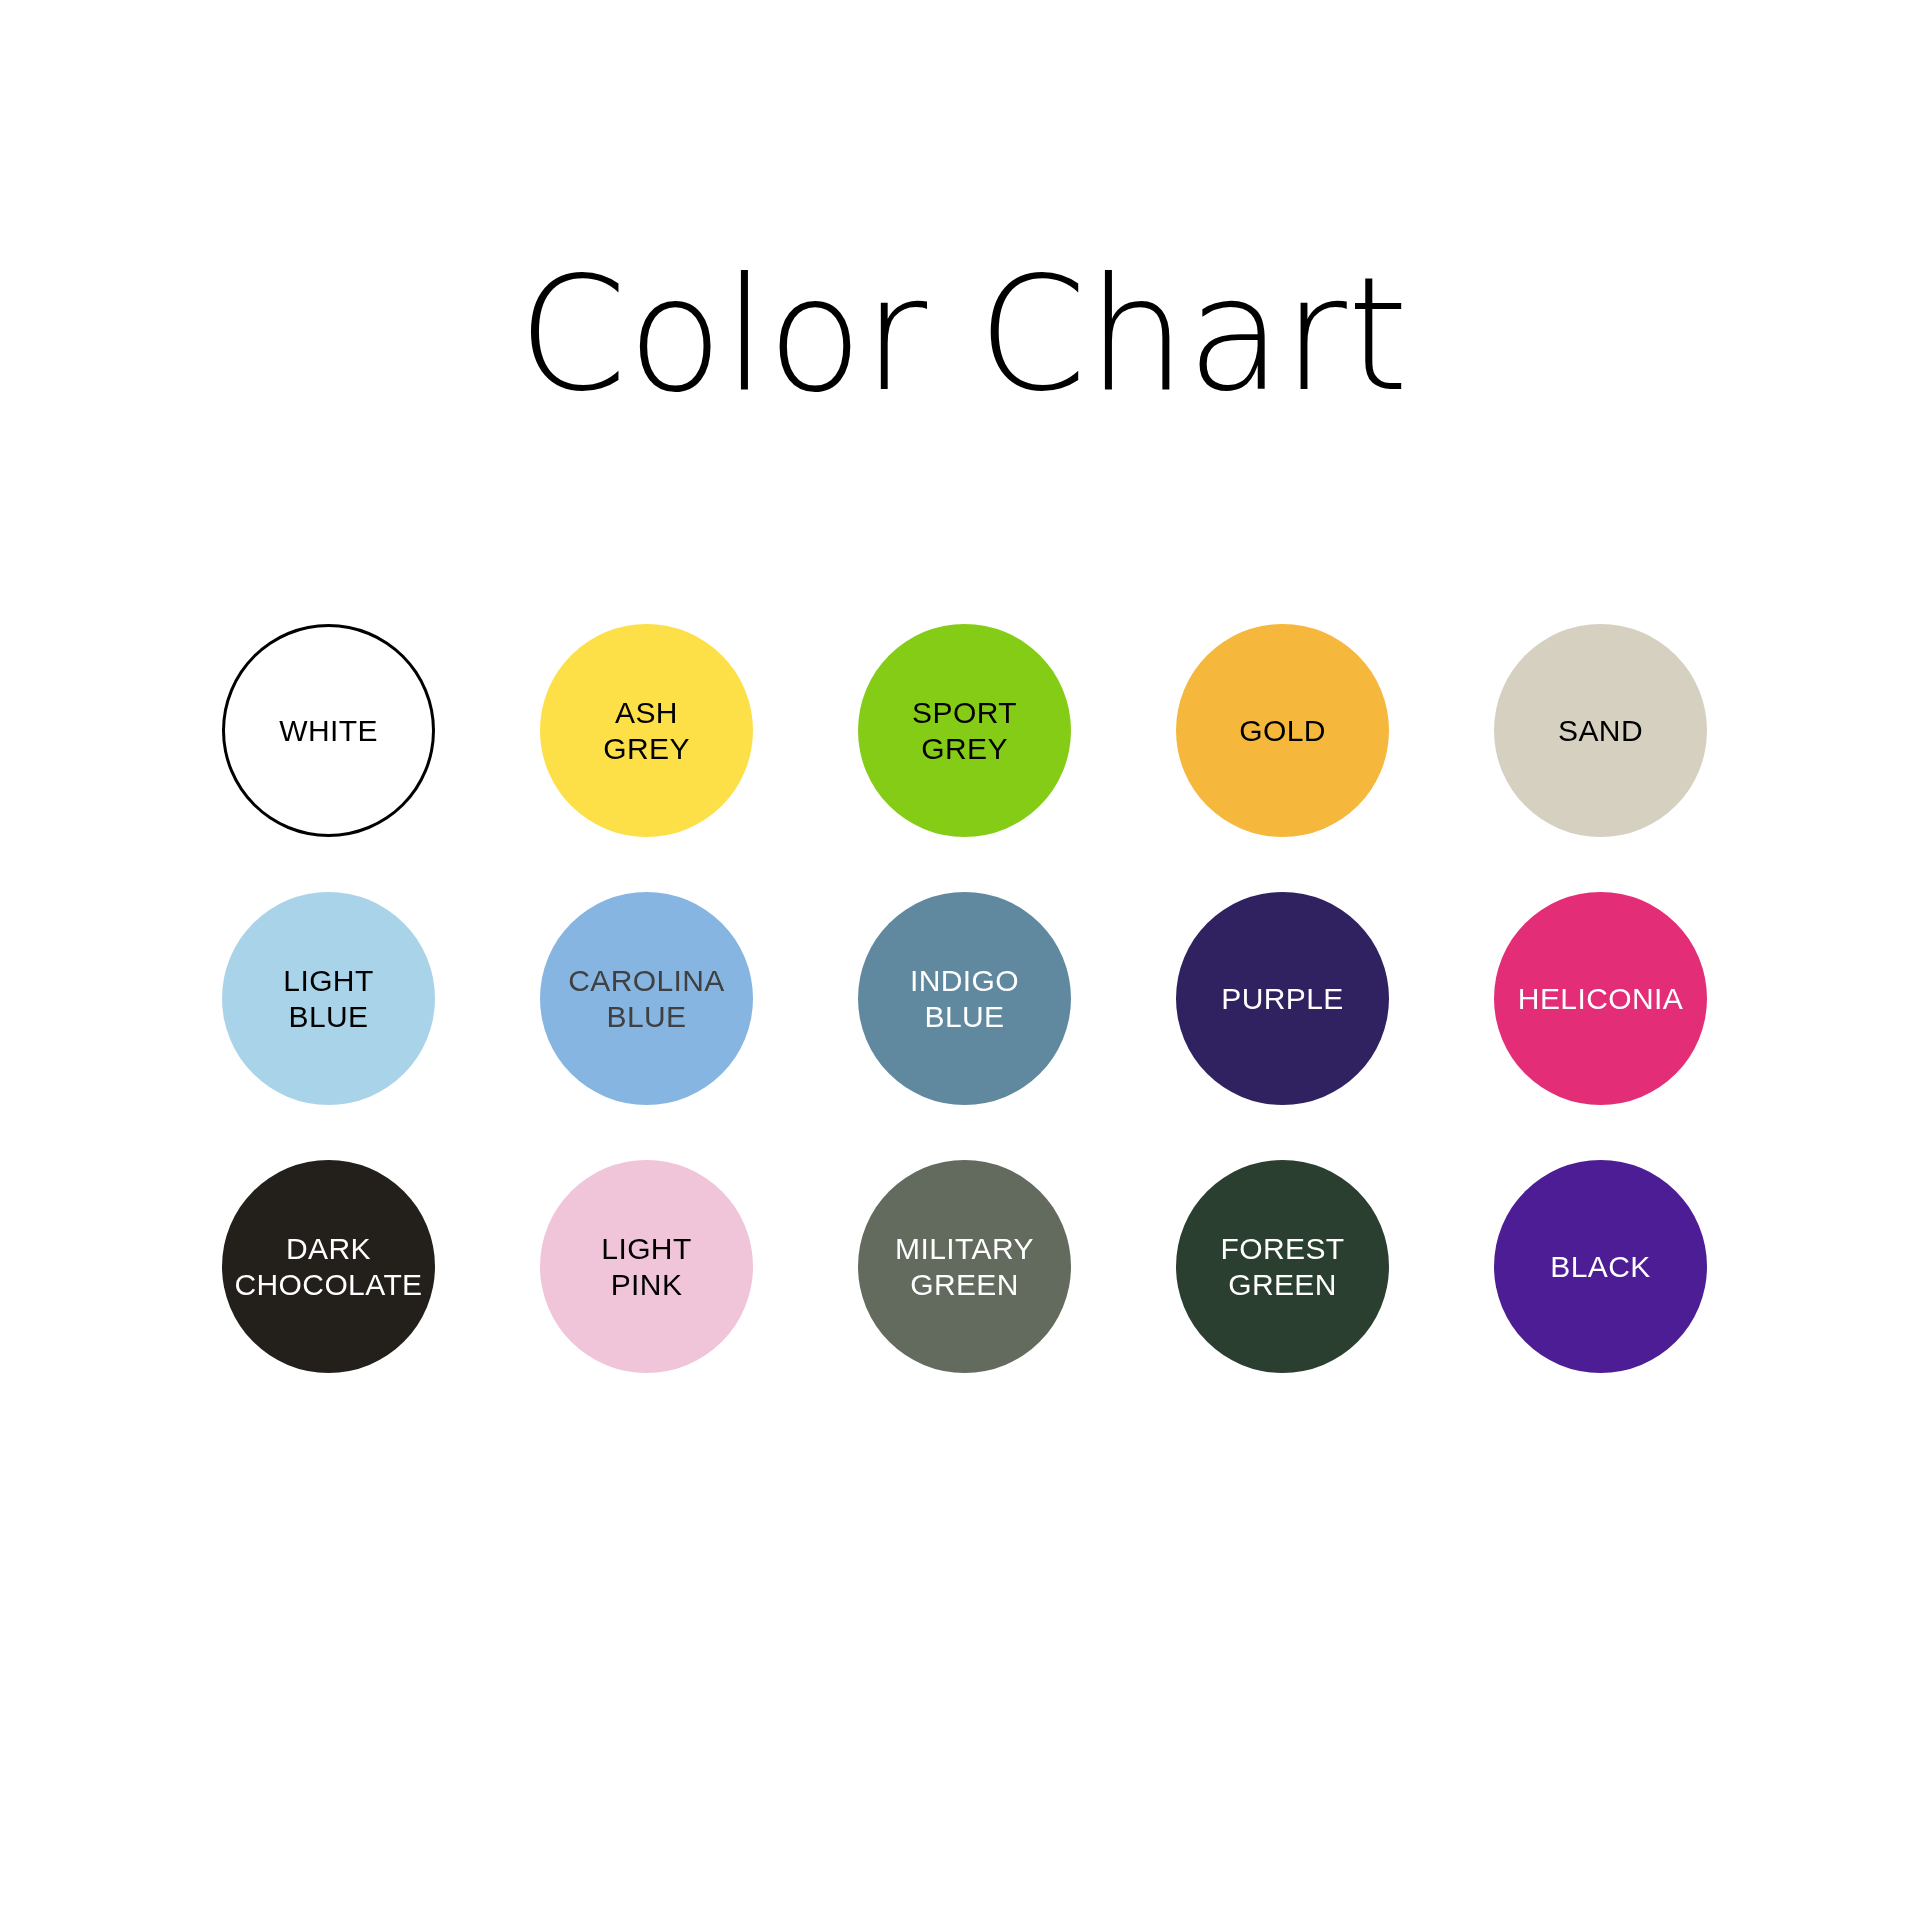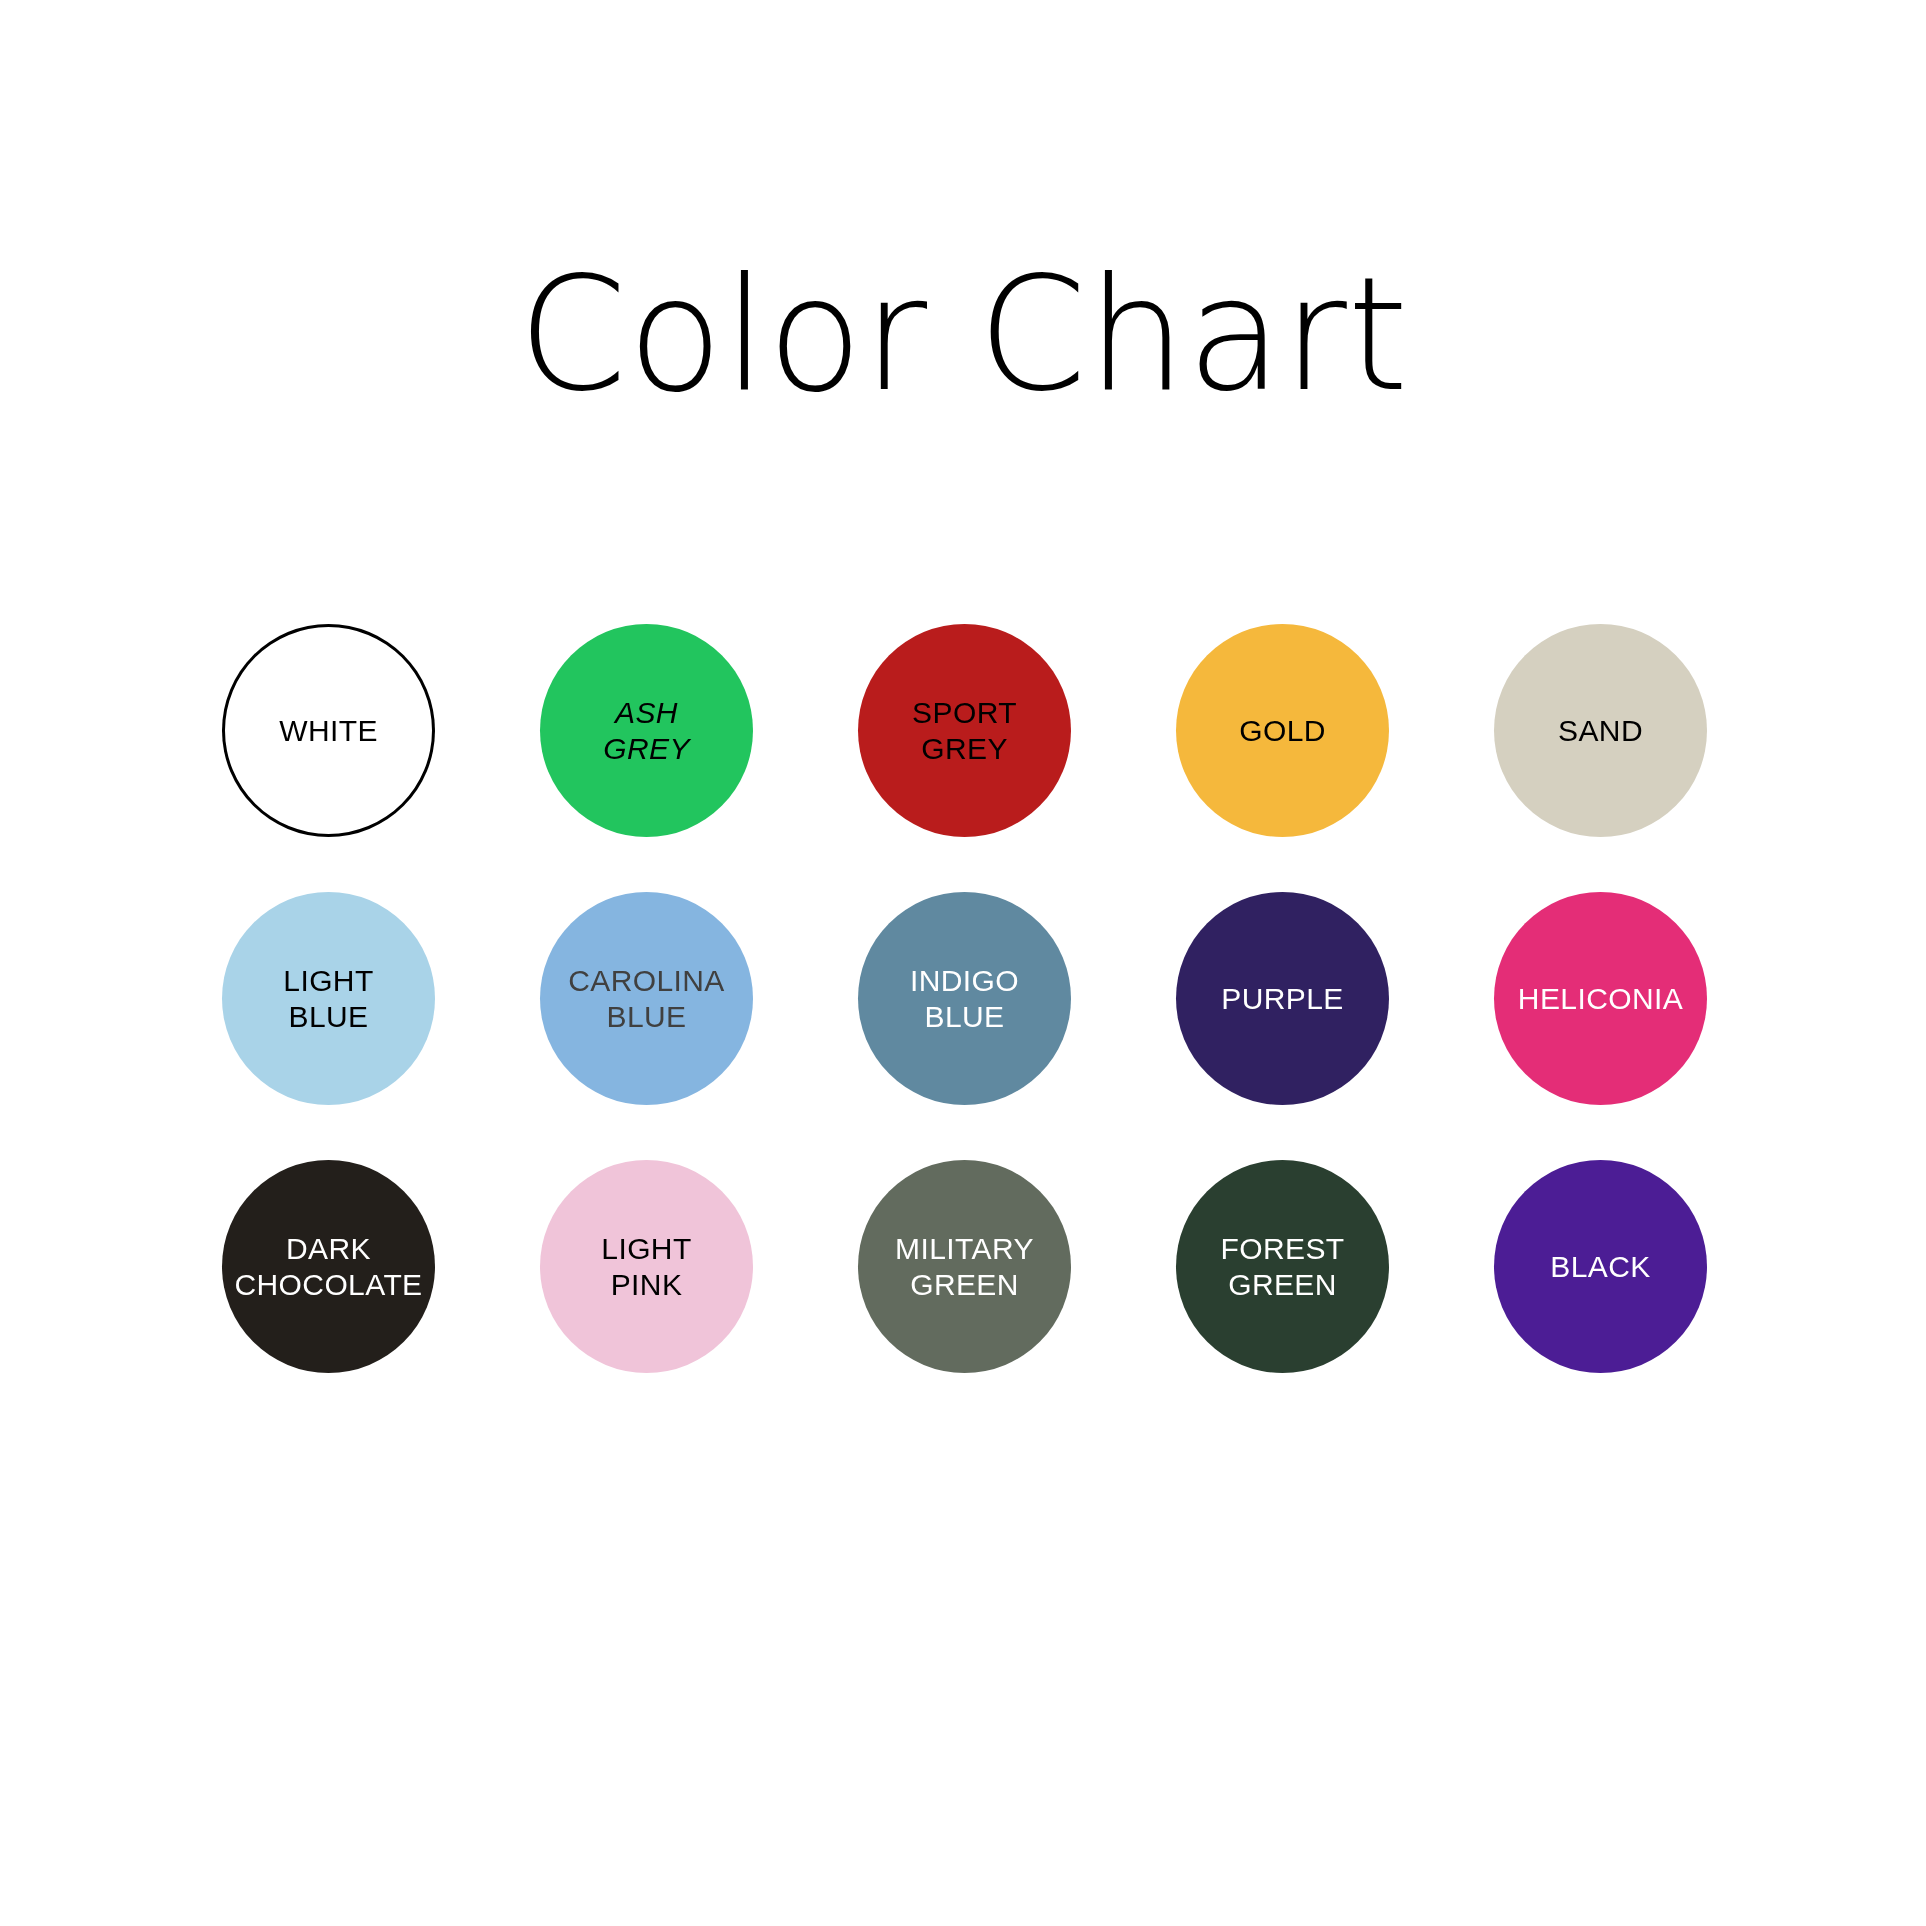--- a/index.html
+++ b/index.html
@@ -74,25 +74,25 @@
 <body>
 
 <div id="page">
 
   <h1 id="chart-title">Color Chart</h1>
 
   <div id="swatch-grid">
       <div class="swatch" style="background: rgb(255, 255, 255); box-shadow: rgb(0, 0, 0) 0px 0px 0px 3px inset;">
         <span class="swatch-label" style="color: rgb(0, 0, 0);">WHITE</span>
       </div>
-      <div class="swatch" style="background: #22c55e; font-style: italic;">
+      <div class="swatch" style="background: #fde047;">
         <span class="swatch-label" style="color: rgb(0, 0, 0);">ASH
 GREY</span>
       </div>
-      <div class="swatch" style="background: #b91c1c; align-items: center;">
+      <div class="swatch" style="background: #84cc16; align-items: center;">
         <span class="swatch-label" style="color: rgb(0, 0, 0);">SPORT
 GREY</span>
       </div>
       <div class="swatch" style="background: rgb(245, 184, 60);">
         <span class="swatch-label" style="color: rgb(0, 0, 0);">GOLD</span>
       </div>
       <div class="swatch" style="background: rgb(213, 208, 192);">
         <span class="swatch-label" style="color: rgb(0, 0, 0);">SAND</span>
       </div>
       <div class="swatch" style="background: rgb(169, 211, 232);">

